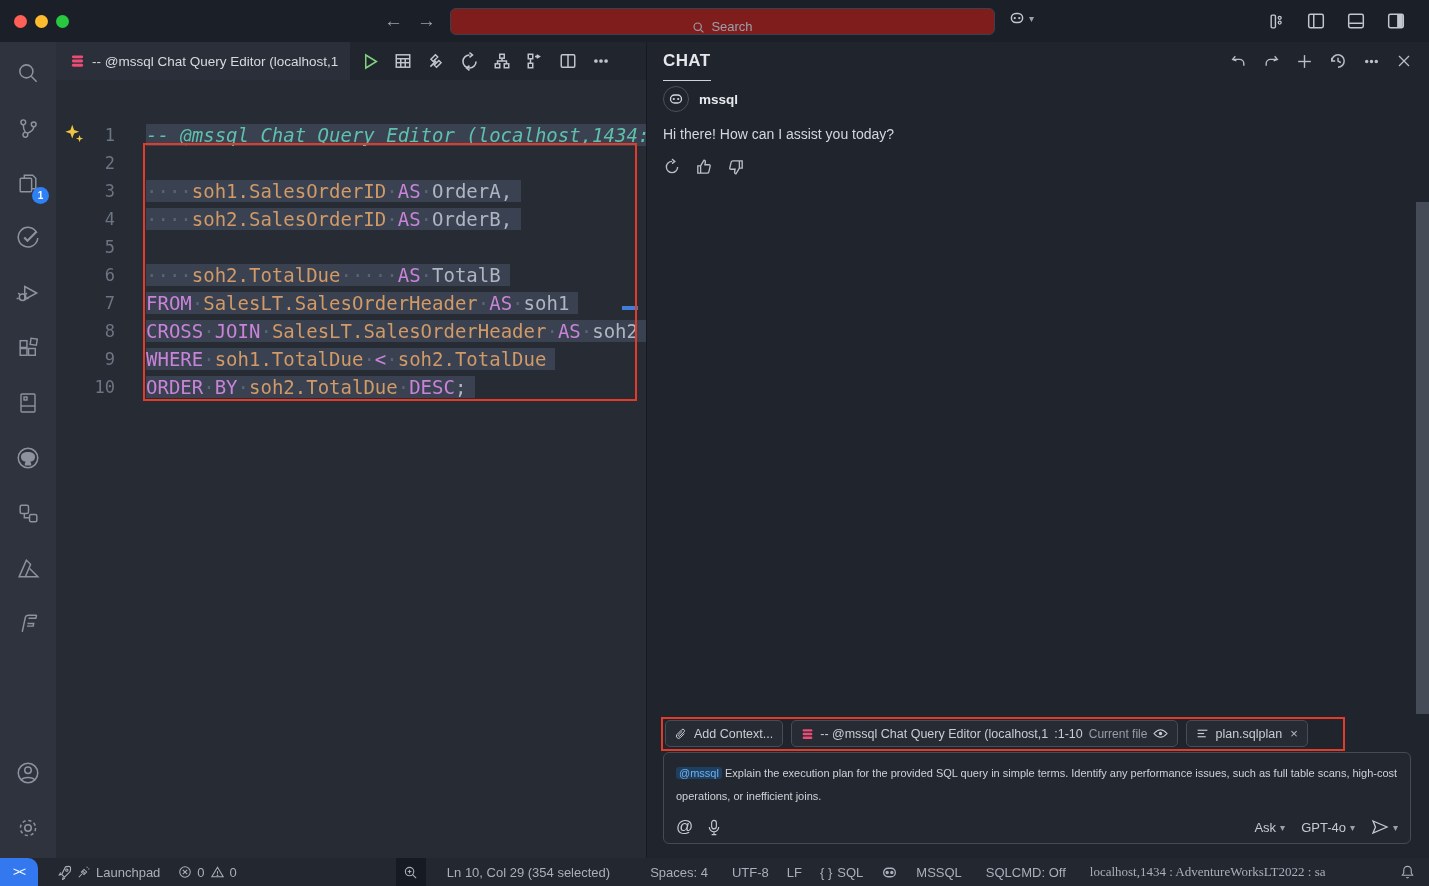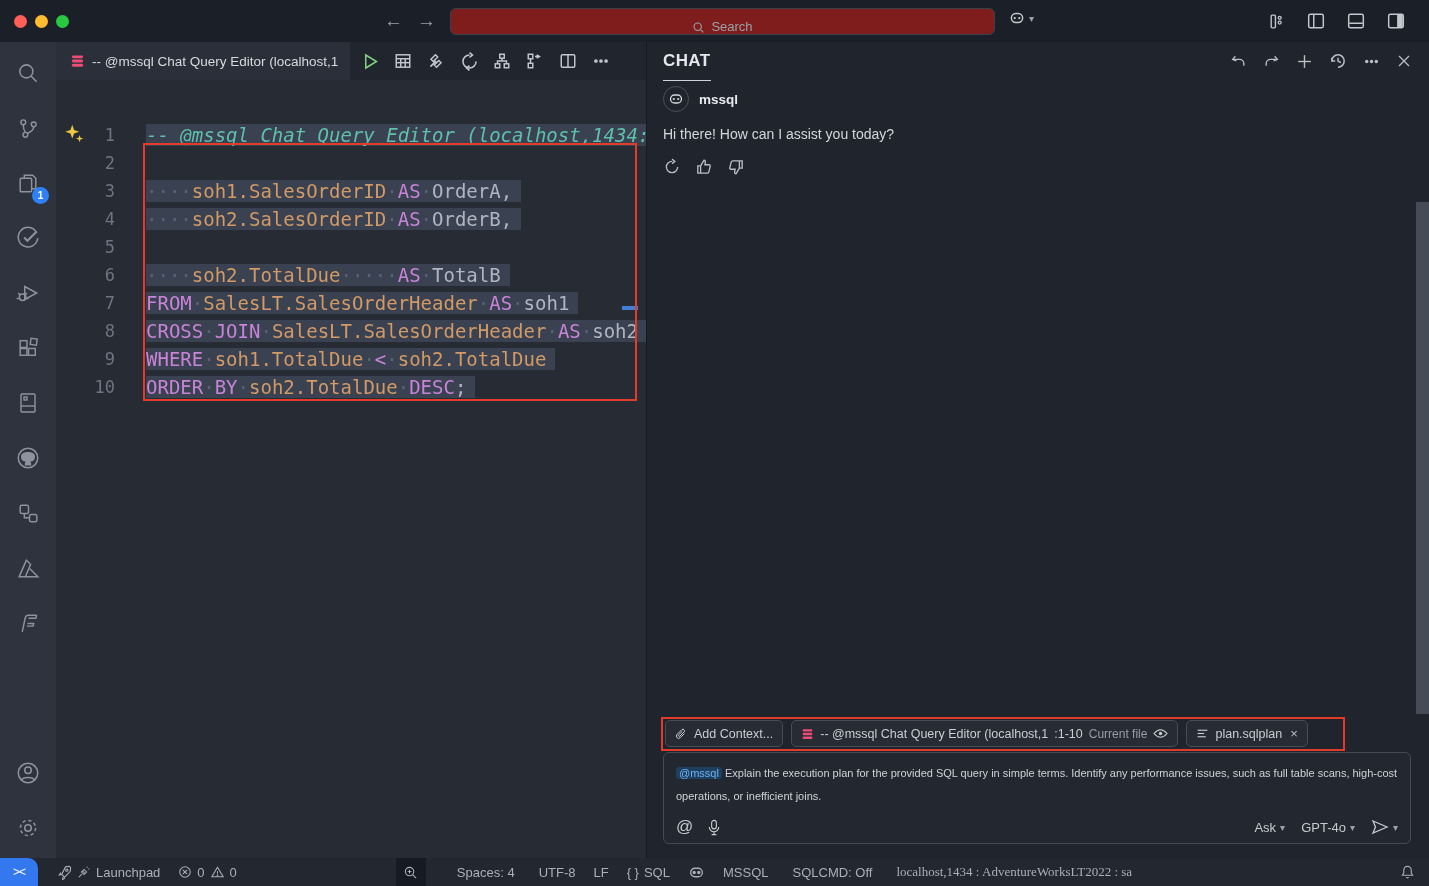--- a/index.html
+++ b/index.html
@@ -507,20 +507,21 @@
       <span>0</span>
     </div>
     <div class="sb-zoom">
       <svg width="15" height="15" viewBox="0 0 16 16">
           <circle cx="7" cy="7" r="4.5" stroke="#a9b0ba" fill="none" stroke-width="1.2"></circle>
           <line x1="10.5" y1="10.5" x2="14" y2="14" stroke="#a9b0ba" stroke-width="1.2"></line>
           <line x1="5" y1="7" x2="9" y2="7" stroke="#a9b0ba" stroke-width="1.1"></line>
           <line x1="7" y1="5" x2="7" y2="9" stroke="#a9b0ba" stroke-width="1.1"></line>
         </svg>
     </div>
+    <div class="sb-item" style="margin-left:12px;">Ln 10, Col 29 (354 selected)</div>
     <div class="sb-item" style="margin-left:22px;">Spaces: 4</div>
     <div class="sb-item" style="margin-left:6px;">UTF-8</div>
     <div class="sb-item">LF</div>
     <div class="sb-item">
         <span>{ }</span>
         <span>SQL</span>
       </div>
     <div class="sb-item">
       <svg width="17" height="17" viewBox="0 0 16 16">
           <rect x="2.5" y="4" width="11" height="8" rx="4"></rect>

